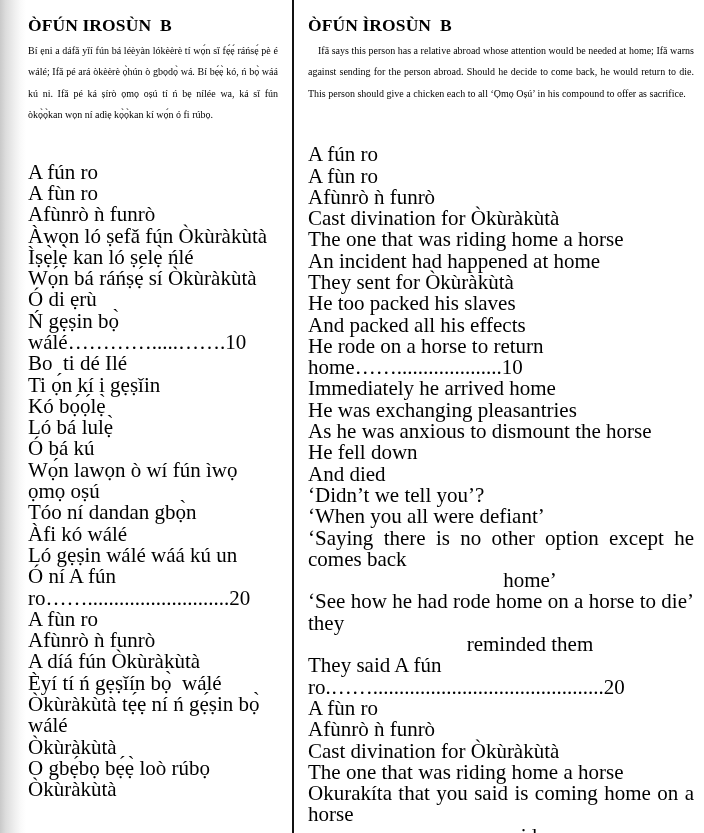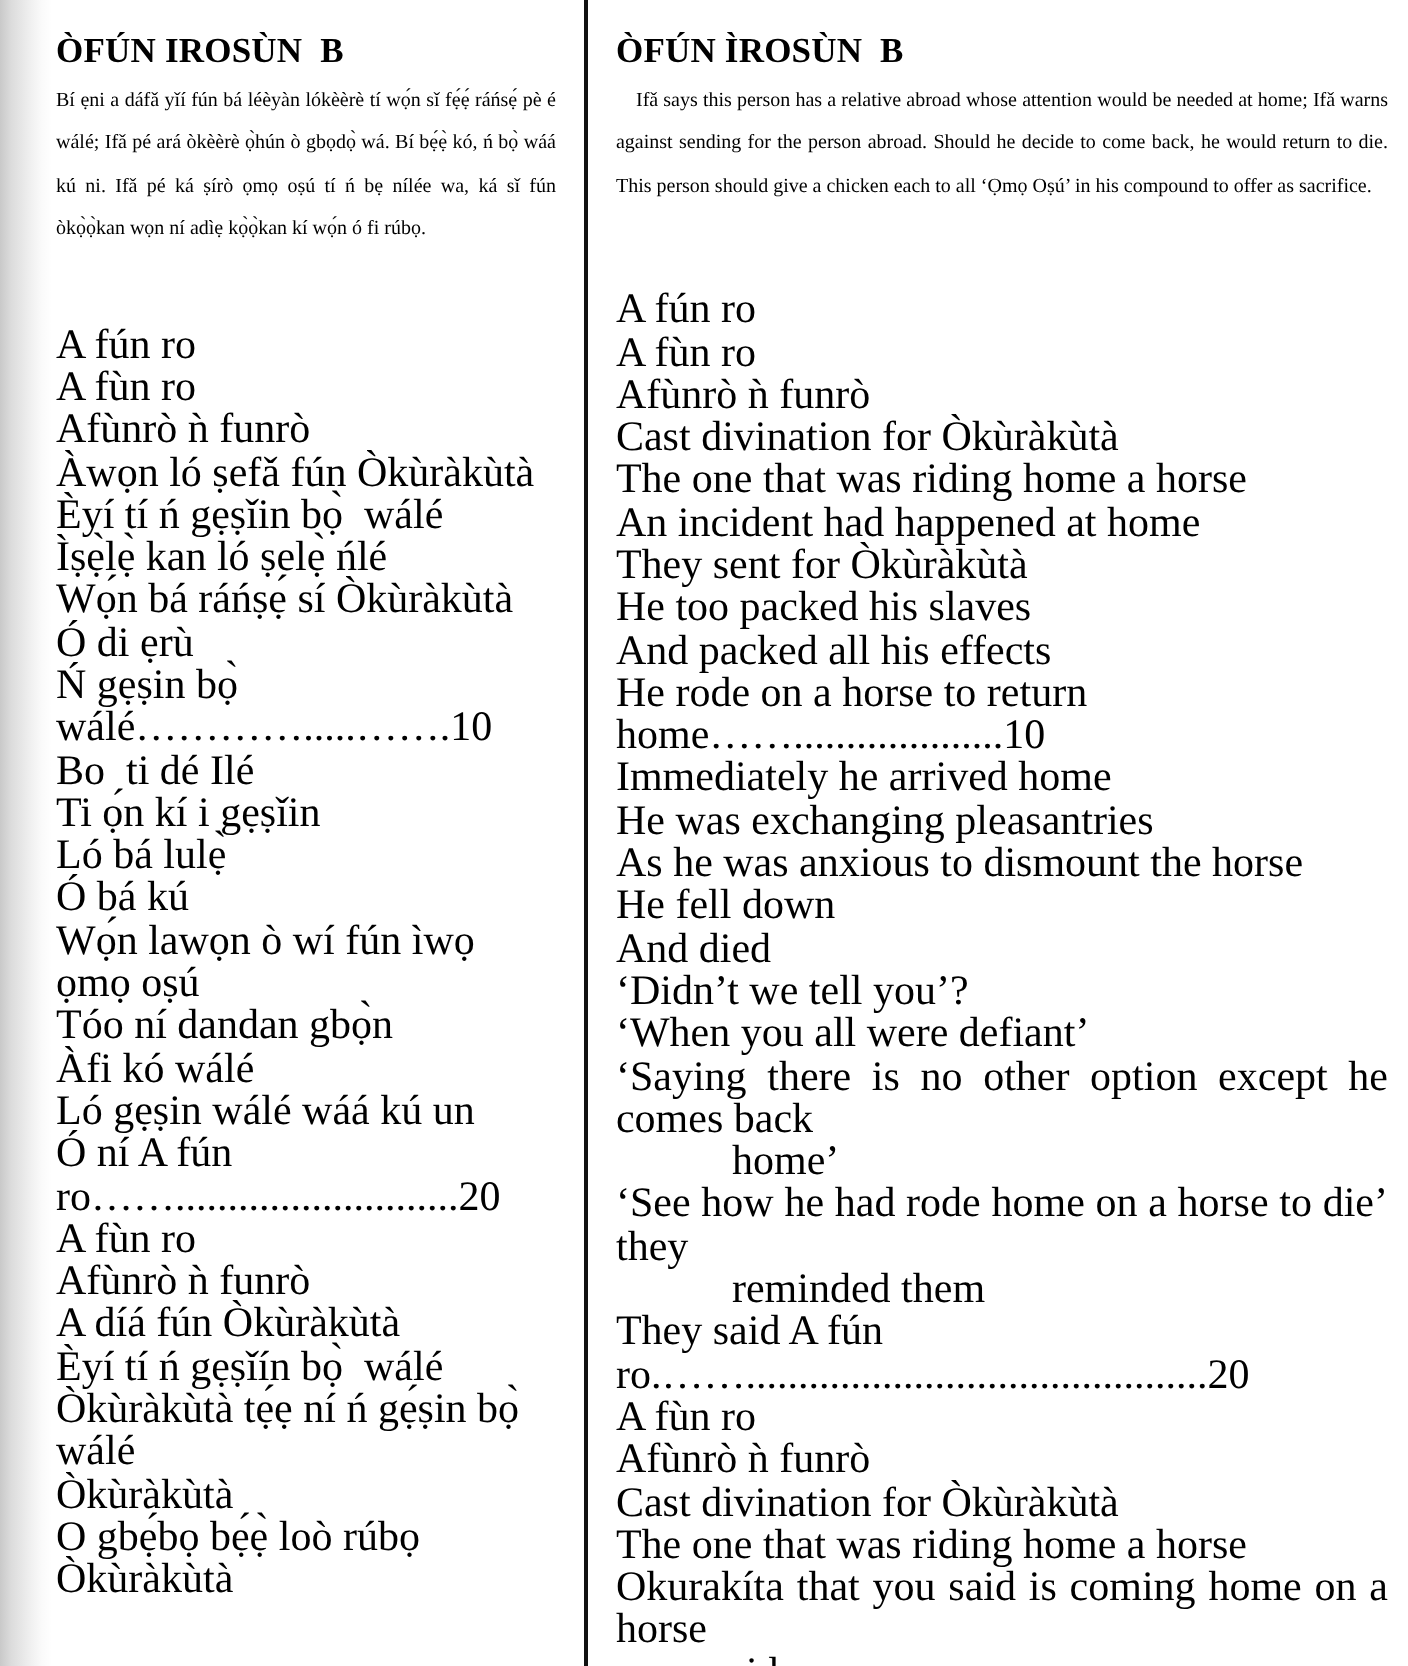--- a/index.html
+++ b/index.html
@@ -104,21 +104,21 @@
   }
 
   
   .vline.just {
     text-align: justify;
     text-justify: inter-word;
     white-space: normal;
   }
   .vline.just .cont {
     display: block;
-    text-align: left;
+    text-align: center;
     text-indent: 0;
     padding-left: 58px;
   }
 </style>
 </head>
 <body>
 
 <div class="page">
 
   <div class="scan-shadow"></div>
@@ -130,27 +130,27 @@
 
       <p class="intro intro-left">Bí ẹni a dáfǎ yǐí fún bá léèyàn lókèèrè tí wọ́n sǐ fẹ́ẹ́ ráńsẹ́ pè é wálé; Ifǎ pé ará òkèèrè ọ̀hún ò gbọdọ̀ wá. Bí bẹ́ẹ̀ kó, ń bọ̀ wáá kú ni. Ifǎ pé ká ṣírò ọmọ oṣú tí ń bẹ nílée wa, ká sǐ fún òkọ̀ọ̀kan wọn ní adìẹ kọ̀ọ̀kan kí wọ́n ó fi rúbọ.</p>
 
       <div class="verse-gap-left"></div>
 
       <div class="verse" id="left-verse">
           <div class="vline">A fún ro</div>
           <div class="vline">A fùn ro</div>
           <div class="vline">Afùnrò ǹ funrò</div>
           <div class="vline">Àwọn ló ṣefǎ fún Òkùràkùtà</div>
-          <div class="vline">Èyí tí ń gẹṣǐin bọ̀  wálé</div>
           <div class="vline">Ìṣẹ̀lẹ̀ kan ló ṣelẹ̀ ńlé</div>
           <div class="vline">Wọ́n bá ráńṣẹ́ sí Òkùràkùtà</div>
           <div class="vline">Ó di ẹrù</div>
           <div class="vline">Ń gẹṣin bọ̀ wálé………….....…….10</div>
           <div class="vline">Bo  ti dé Ilé</div>
           <div class="vline">Ti ọ́n kí i gẹṣǐin</div>
+          <div class="vline">Kó bọ́ọ́lẹ̀</div>
           <div class="vline">Ló bá lulẹ̀</div>
           <div class="vline">Ó bá kú</div>
           <div class="vline">Wọ́n lawọn ò wí fún ìwọ  ọmọ oṣú</div>
           <div class="vline">Tóo ní dandan gbọ̀n</div>
           <div class="vline">Àfi kó wálé</div>
           <div class="vline">Ló gẹṣin wálé wáá kú un</div>
           <div class="vline">Ó ní A fún ro……...........................20</div>
           <div class="vline">A fùn ro</div>
           <div class="vline">Afùnrò ǹ funrò</div>
           <div class="vline">A díá fún Òkùràkùtà</div>

